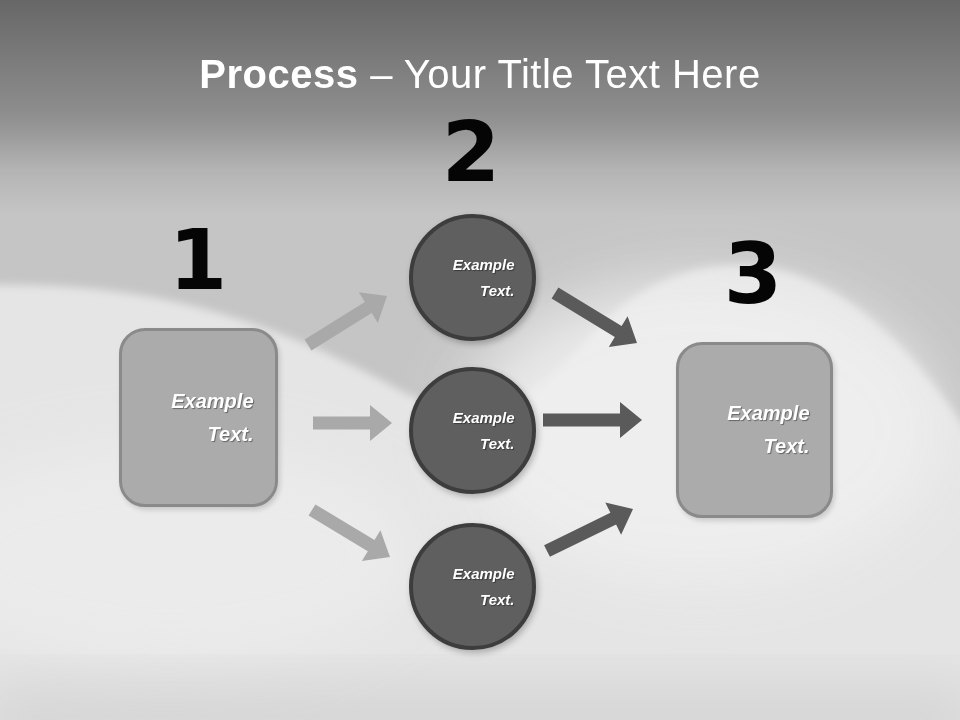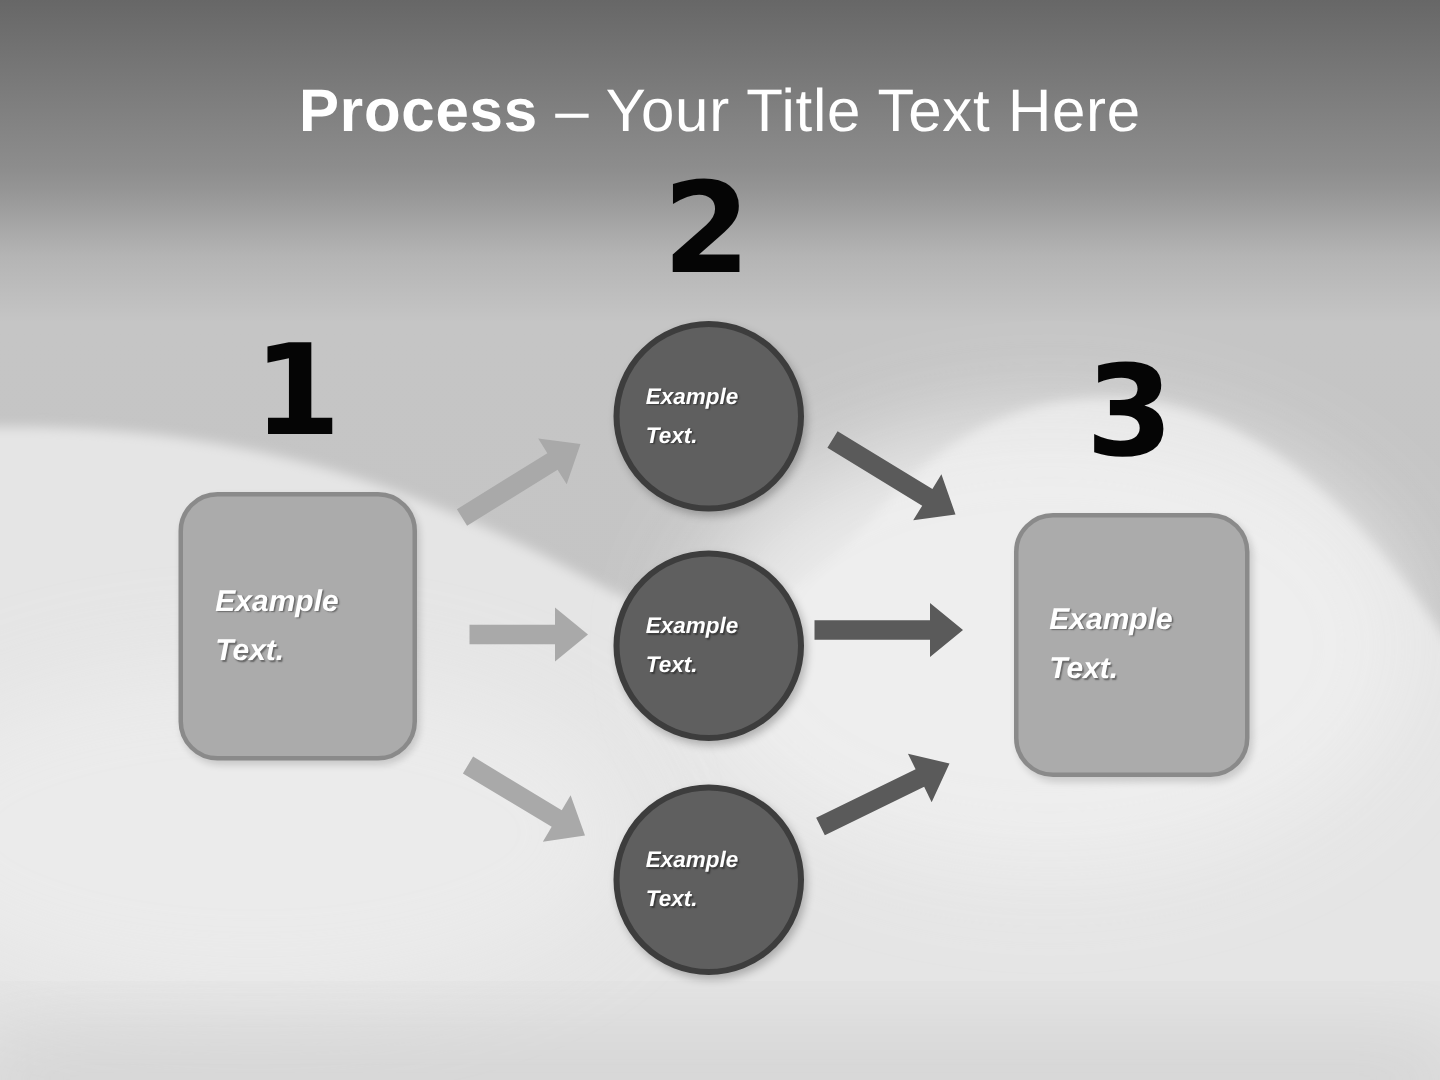--- a/index.html
+++ b/index.html
@@ -49,21 +49,21 @@
     border:4px solid #3d3d3d;
     border-radius:50%;
     display:flex;align-items:center;justify-content:center;
     box-shadow:2px 3px 6px rgba(0,0,0,0.25);
   }
   #circle-top{left:409px;top:214px;}
   #circle-mid{left:409px;top:367px;}
   #circle-bot{left:409px;top:523px;}
   .shape-label{
     color:#ffffff;font-weight:bold;font-style:italic;
-    text-align:left;
+    text-align:right;
     text-shadow:1px 1px 1px rgba(0,0,0,0.4);
   }
   .box-label{font-size:20px;line-height:33px;width:110px;}
   .circle-label{font-size:15px;line-height:26px;width:84px;}
 </style>
 </head>
 <body>
 
 <div class="slide">
 

